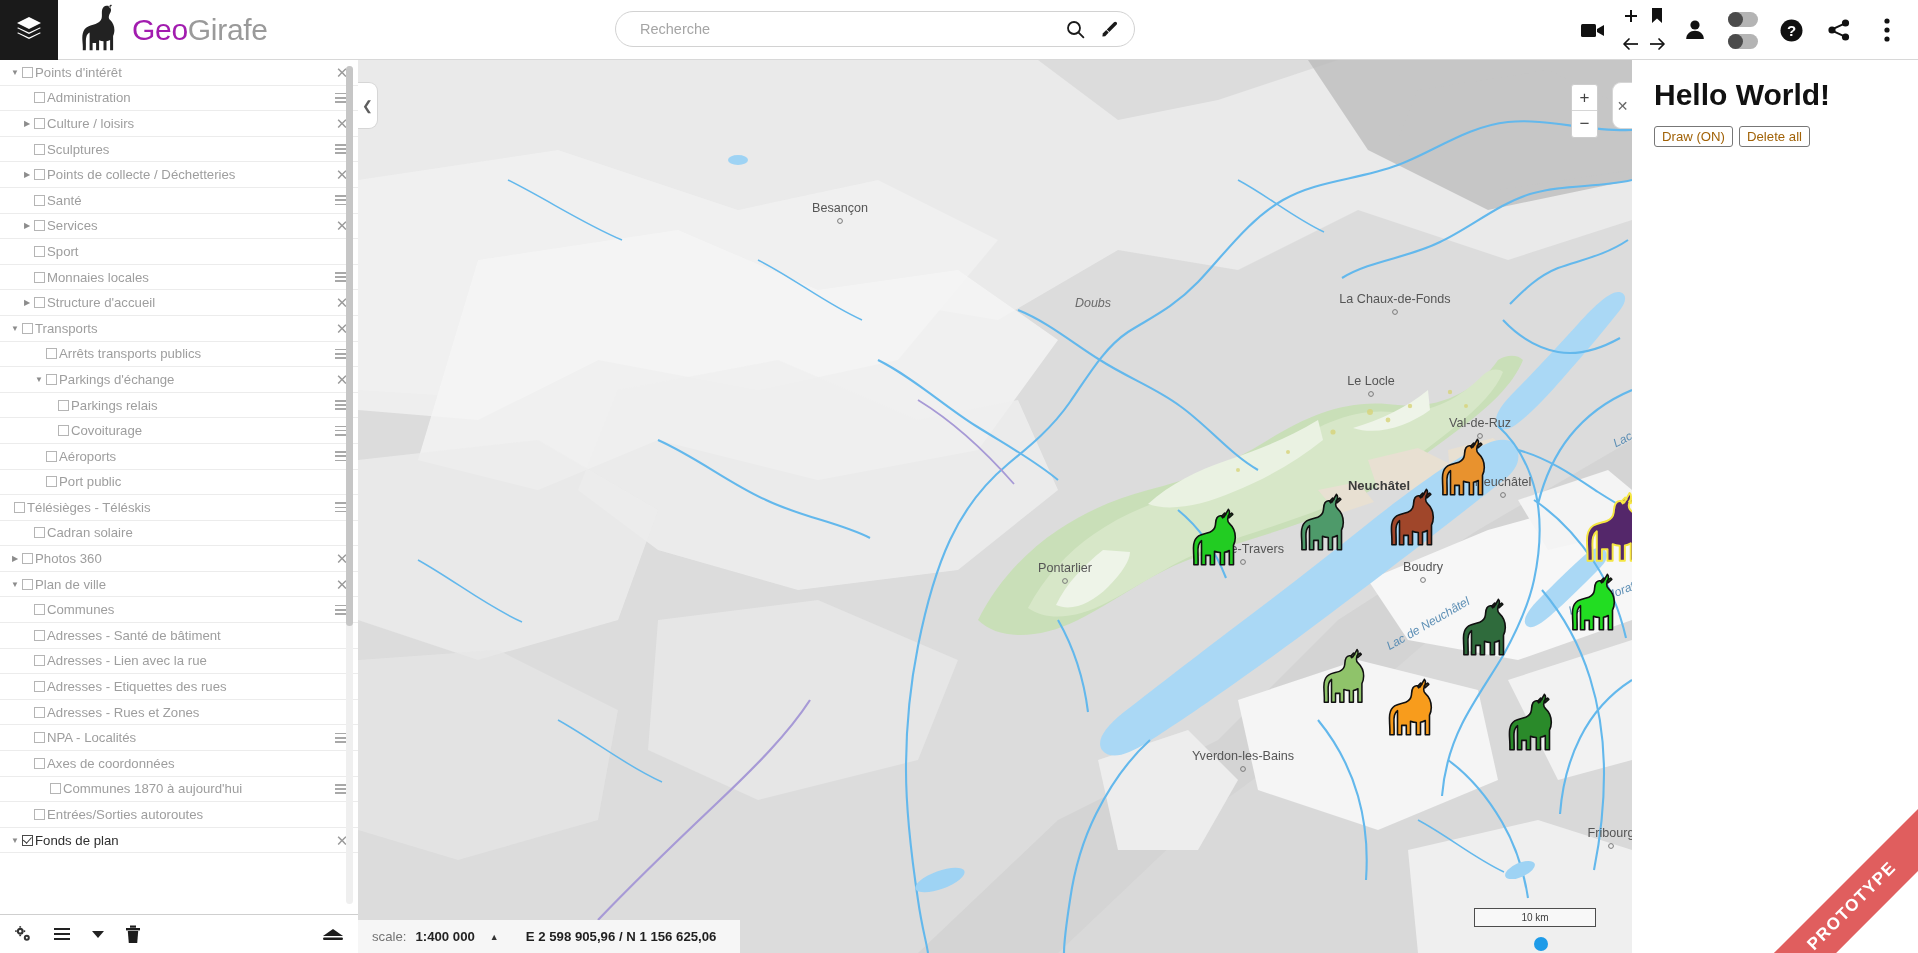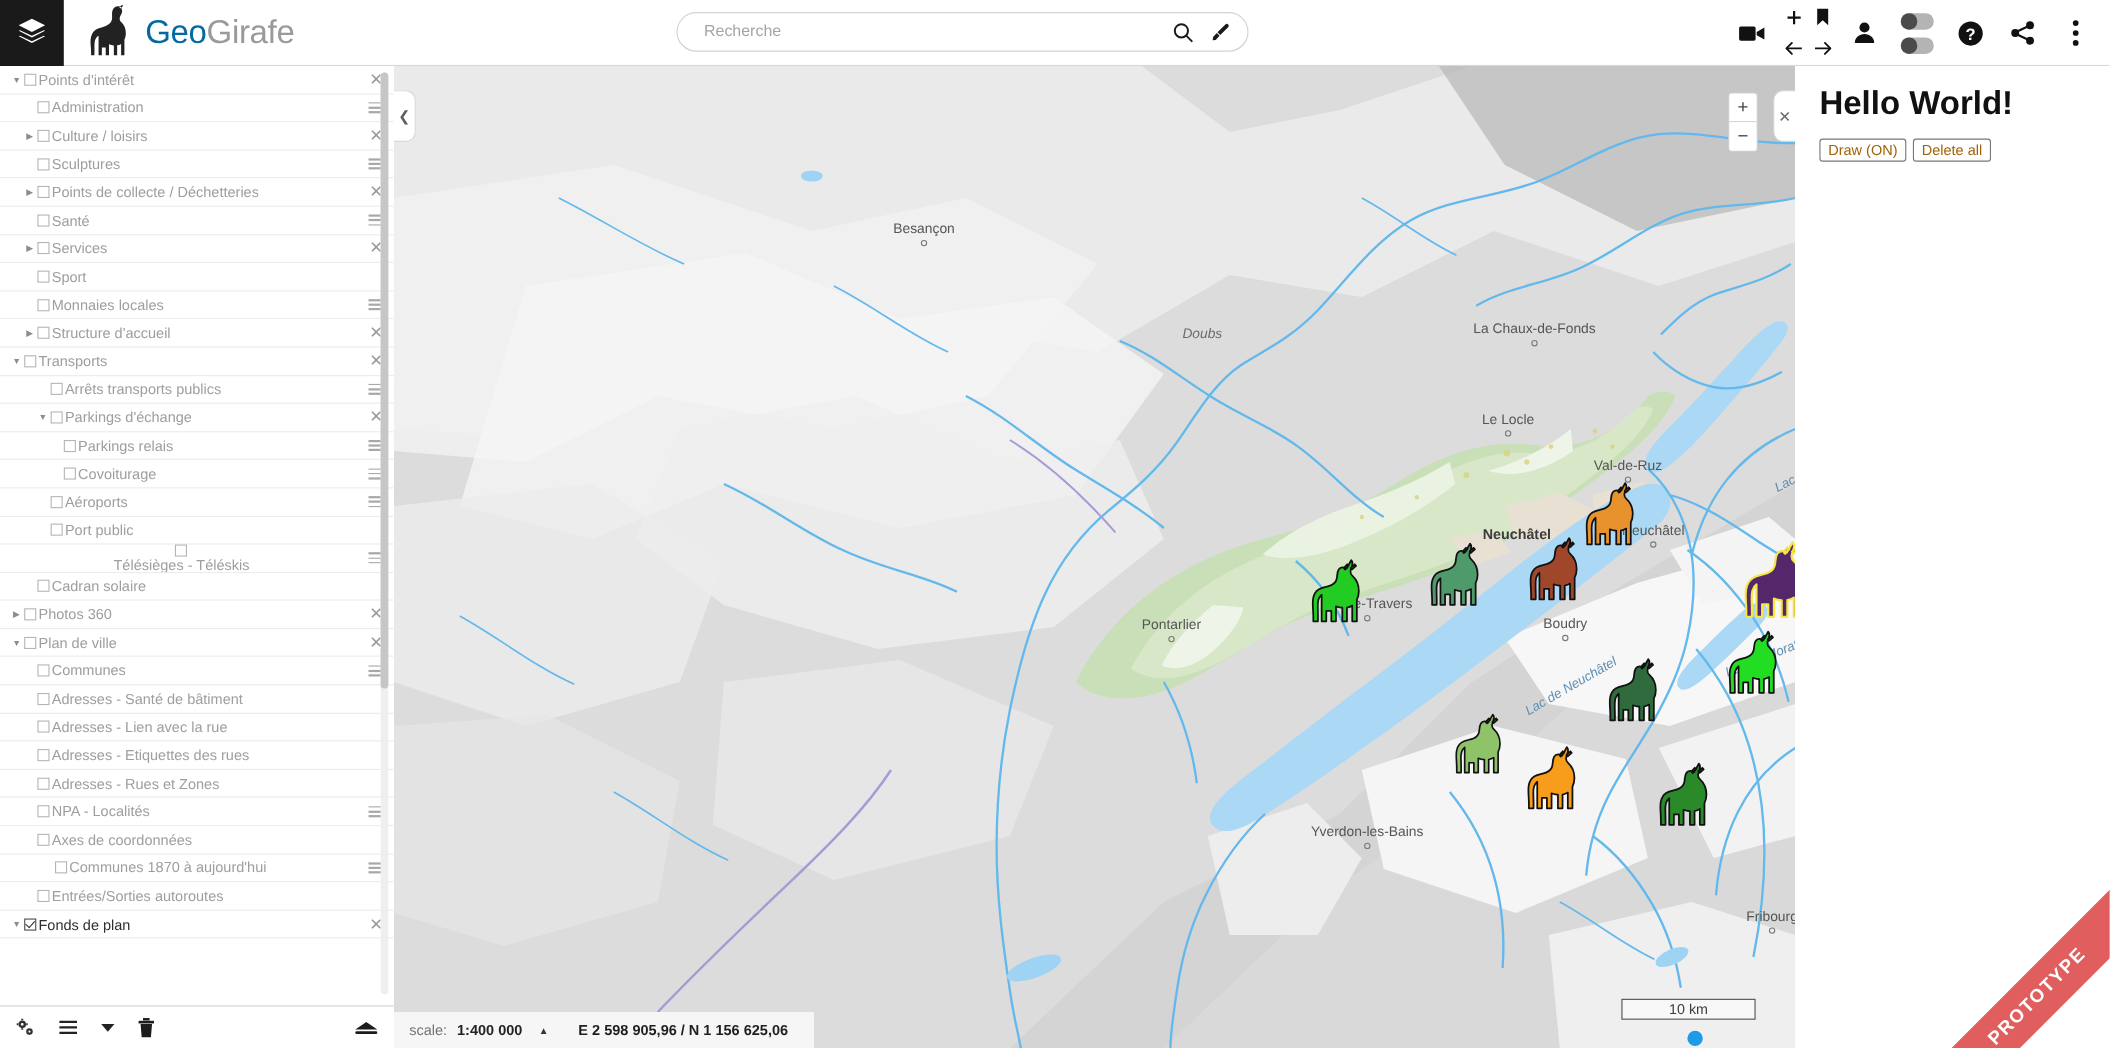--- a/index.html
+++ b/index.html
@@ -22,21 +22,21 @@
     position: absolute; left: 0; top: 0; width: 58px; height: 60px;
     background: #1a1a1a; display: flex; align-items: center; justify-content: center;
     cursor: pointer;
   }
   #brand {
     position: absolute; left: 70px; top: 0; height: 60px;
     display: flex; align-items: center; gap: 4px;
   }
   #brand .logo-giraffe { display: block; }
   #brand .brandtext { font-size: 30px; letter-spacing: -0.3px; }
-  #brand .b1 { color: #0369a1; }
+  #brand .b1 { color: #a21caf; }
   #brand .b2 { color: #9a9a9a; }
 
   #searchwrap {
     position: absolute; left: 615px; top: 11px; width: 520px; height: 36px;
     border: 1px solid #d2d2d2; border-radius: 20px; background: #fff;
     display: flex; align-items: center; padding: 0 8px 0 22px;
   }
   #searchinput {
     flex: 1; border: 0; outline: none; font-size: 14.5px; color: #333;
     font-family: "Liberation Sans", sans-serif; background: transparent;
@@ -141,21 +141,21 @@
   #zoomctrl div {
     height: 26px; display: flex; align-items: center; justify-content: center;
     font-size: 17px; color: #444; cursor: pointer;
   }
   #zoomctrl div:first-child { border-bottom: 1px solid #d6d6d6; }
   #scalebar {
     position: absolute; right: 36px; bottom: 26px; z-index: 12;
     width: 122px; height: 19px; border: 1.4px solid #4d4d4d;
     background: rgba(255,255,255,0.55);
     display: flex; align-items: center; justify-content: center;
-    font-size: 13px; color: #3d3d3d;
+    font-size: 10px; color: #3d3d3d;
   }
   #geoloc-dot {
     position: absolute; right: 84px; bottom: 2px; width: 14px; height: 14px;
     border-radius: 50%; background: #1e9be8; z-index: 12;
   }
   #panel-toggle {
     position: absolute; right: 0; top: 22px; width: 20px; height: 47px;
     background: #fff; border: 1px solid #d6d6d6; border-right: none;
     border-radius: 9px 0 0 9px;
     display: flex; align-items: center; justify-content: center;
@@ -472,21 +472,21 @@
               <i></i>
               <i></i>
             </span>
           </span>
         </div>
         <div class="lrow" style="padding-left: 32px;">
           <span class="arrow"></span>
           <span class="cb"></span>
           <span class="lbl">Port public</span>
         </div>
-        <div class="lrow" style=" flex-direction: column;">
+        <div class="lrow" style="">
           <span class="arrow"></span>
           <span class="cb"></span>
           <span class="lbl">Télésièges - Téléskis</span>
           <span class="rightact">
             <span class="hamb">
               <i></i>
               <i></i>
               <i></i>
             </span>
           </span>

